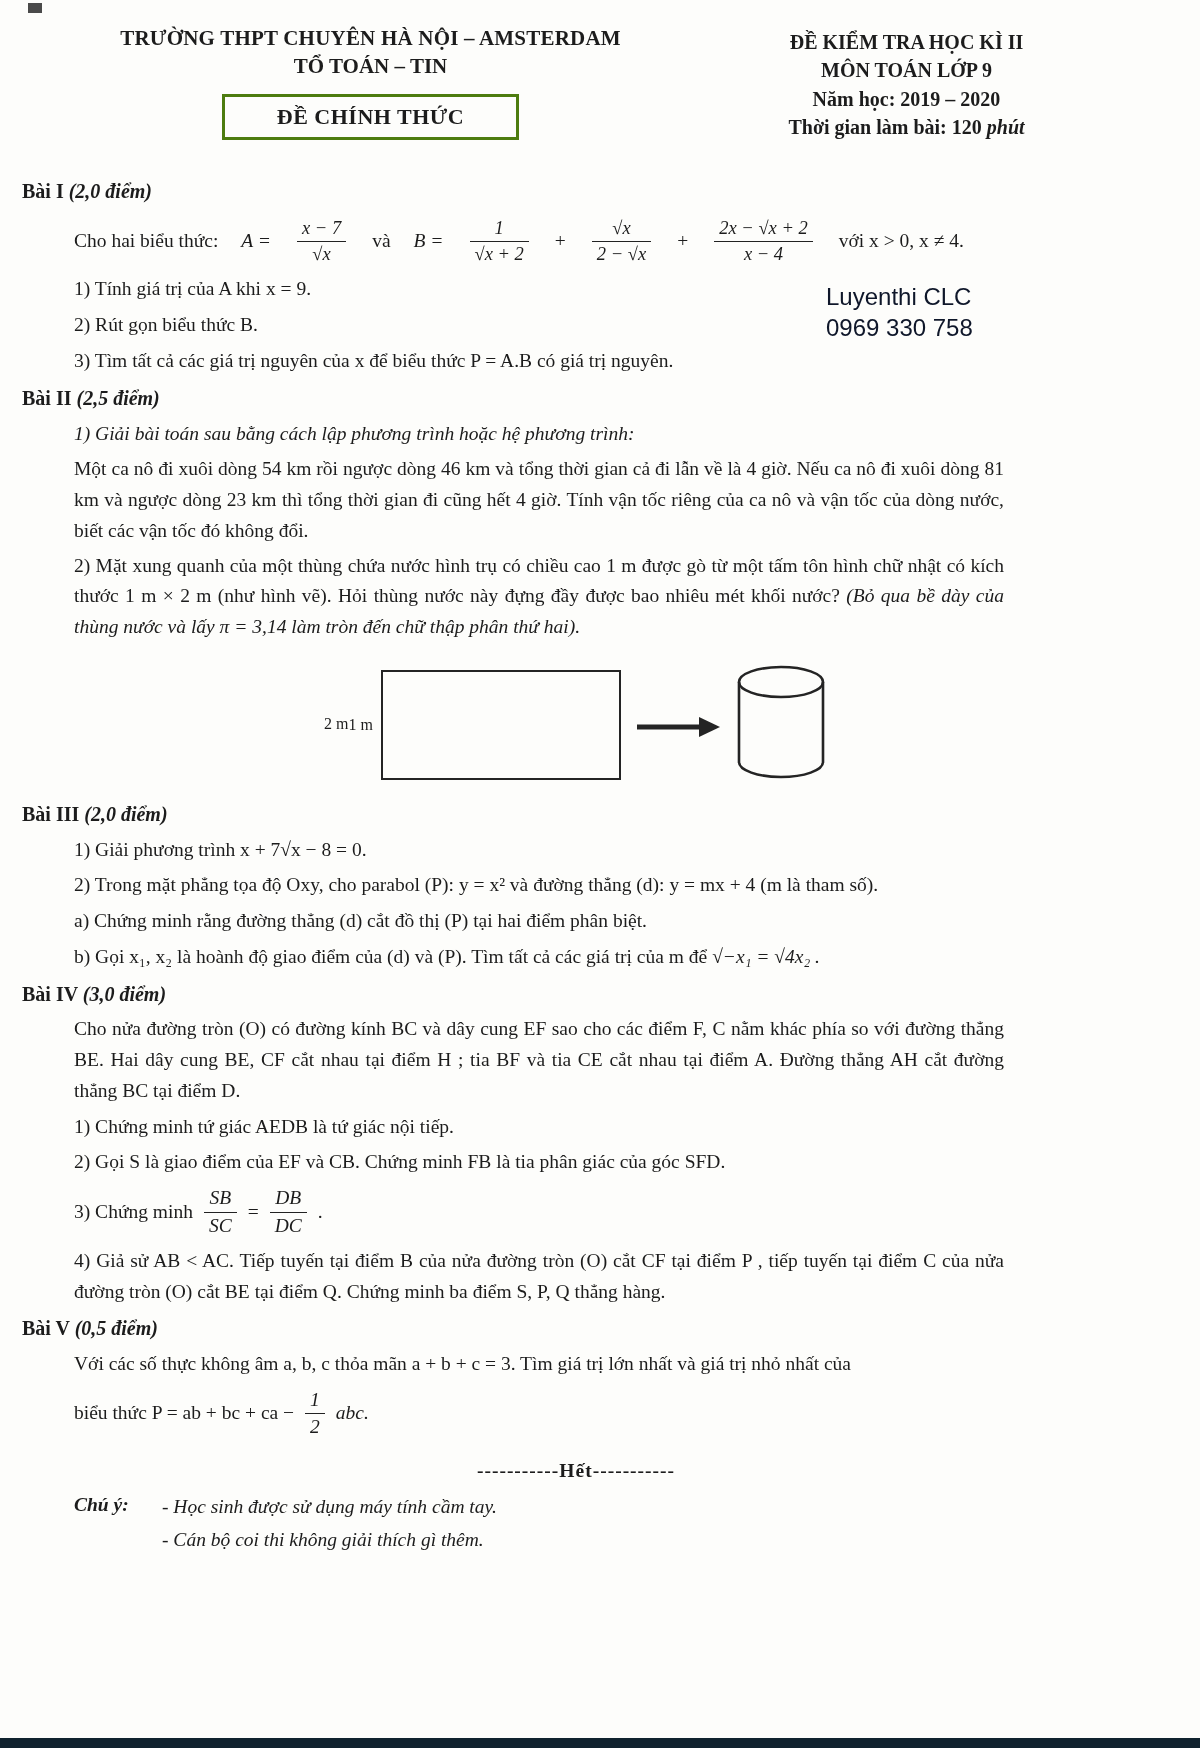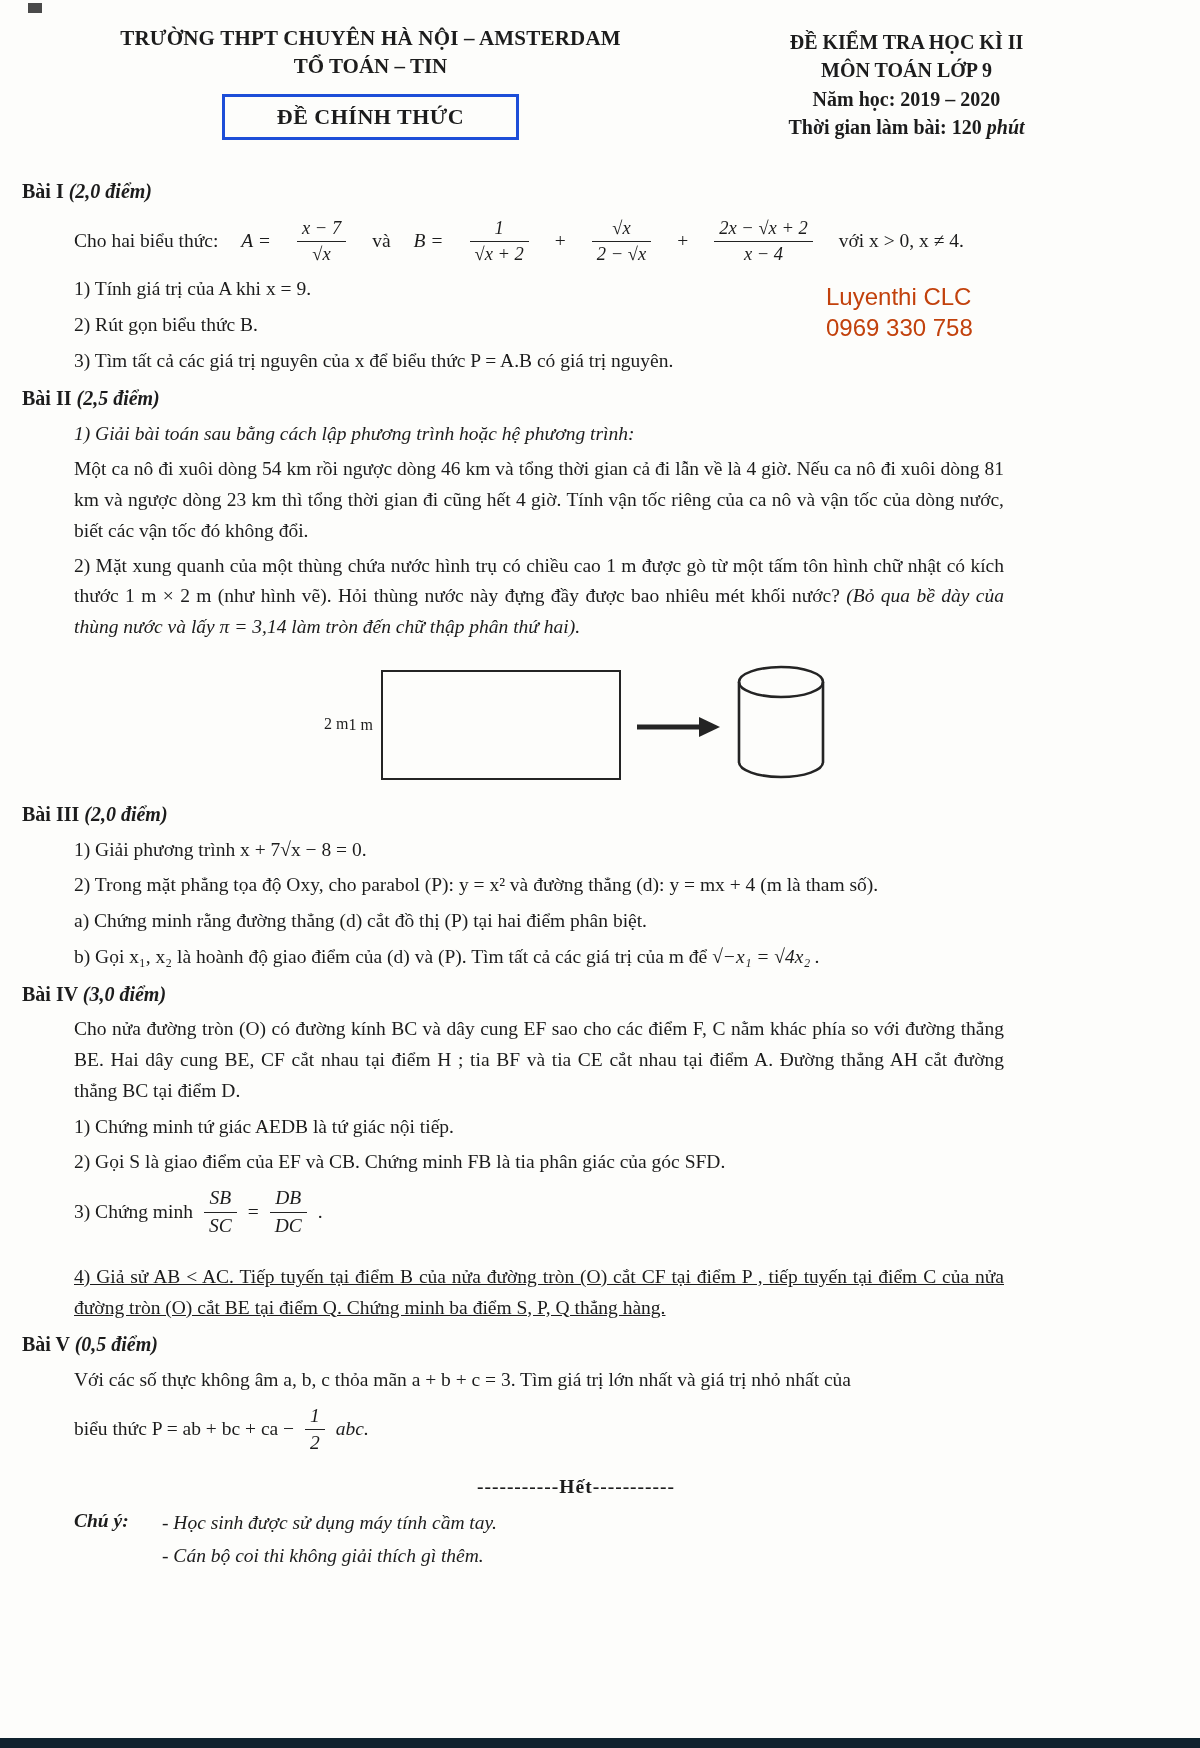--- a/index.html
+++ b/index.html
@@ -15,21 +15,21 @@
   .page {
     position:absolute; inset:0;
     background:#fdfdfb;
   }
   
   .header { display:flex; padding:26px 40px 0 88px; }
   .h-left { width:565px; text-align:center; }
   .school { font-weight:bold; font-size:21px; letter-spacing:.2px; }
   .dept   { font-weight:bold; font-size:21px; margin-top:3px; }
   .badge  {
-    display:inline-block; border:3px solid #1d4ed8;
+    display:inline-block; border:3px solid #4d7c0f;
     padding:7px 52px; margin-top:15px;
     font-weight:bold; font-size:22px; letter-spacing:.5px;
   }
   .h-right { flex:1; text-align:center; font-weight:bold; font-size:20px; line-height:1.42; padding-top:2px; }
   .h-right .unit { font-style:italic; }
   
   .watermark {
     position:absolute; left:826px; top:281px;
     font-family:"Liberation Sans","DejaVu Sans",sans-serif;
     font-size:24px; line-height:1.3; color:#e0453e;
@@ -86,21 +86,21 @@
       <div>ĐỀ KIỂM TRA HỌC KÌ II</div>
       <div>MÔN TOÁN LỚP 9</div>
       <div>Năm học: 2019 – 2020</div>
       <div>
         <span>Thời gian làm bài: 120</span>
         <span class="unit">phút</span>
       </div>
     </div>
   </div>
 
-  <div class="watermark" style="color: #c2410c;">
+  <div class="watermark" style="color: #0f172a;">
     <div>Luyenthi CLC</div>
     <div>0969 330 758</div>
   </div>
 
   <div class="content">
 
     <div class="sec">
       <div class="sec-title">
         <span>Bài I</span>
         <span class="pts">(2,0 điểm)</span>
@@ -204,21 +204,21 @@
             <span class="num">SB</span>
             <span class="den">SC</span>
           </span>
           <span>=</span>
           <span class="frac">
             <span class="num">DB</span>
             <span class="den">DC</span>
           </span>
           <span>.</span>
         </div>
-        <div class="para" style="margin-top:24px;text-decoration:underline;">4) Giả sử AB &lt; AC. Tiếp tuyến tại điểm B của nửa đường tròn (O) cắt CF tại điểm P , tiếp tuyến tại điểm C của nửa đường tròn (O) cắt BE tại điểm Q. Chứng minh ba điểm S, P, Q thẳng hàng.</div>
+        <div class="para" style="margin-top:8px;">4) Giả sử AB &lt; AC. Tiếp tuyến tại điểm B của nửa đường tròn (O) cắt CF tại điểm P , tiếp tuyến tại điểm C của nửa đường tròn (O) cắt BE tại điểm Q. Chứng minh ba điểm S, P, Q thẳng hàng.</div>
       </div>
     </div>
 
     <div class="sec" style="margin-top:6px;">
       <div class="sec-title">
         <span>Bài V</span>
         <span class="pts">(0,5 điểm)</span>
       </div>
       <div class="sec-body">
         <div class="para">Với các số thực không âm a, b, c thỏa mãn a + b + c = 3. Tìm giá trị lớn nhất và giá trị nhỏ nhất của</div>

